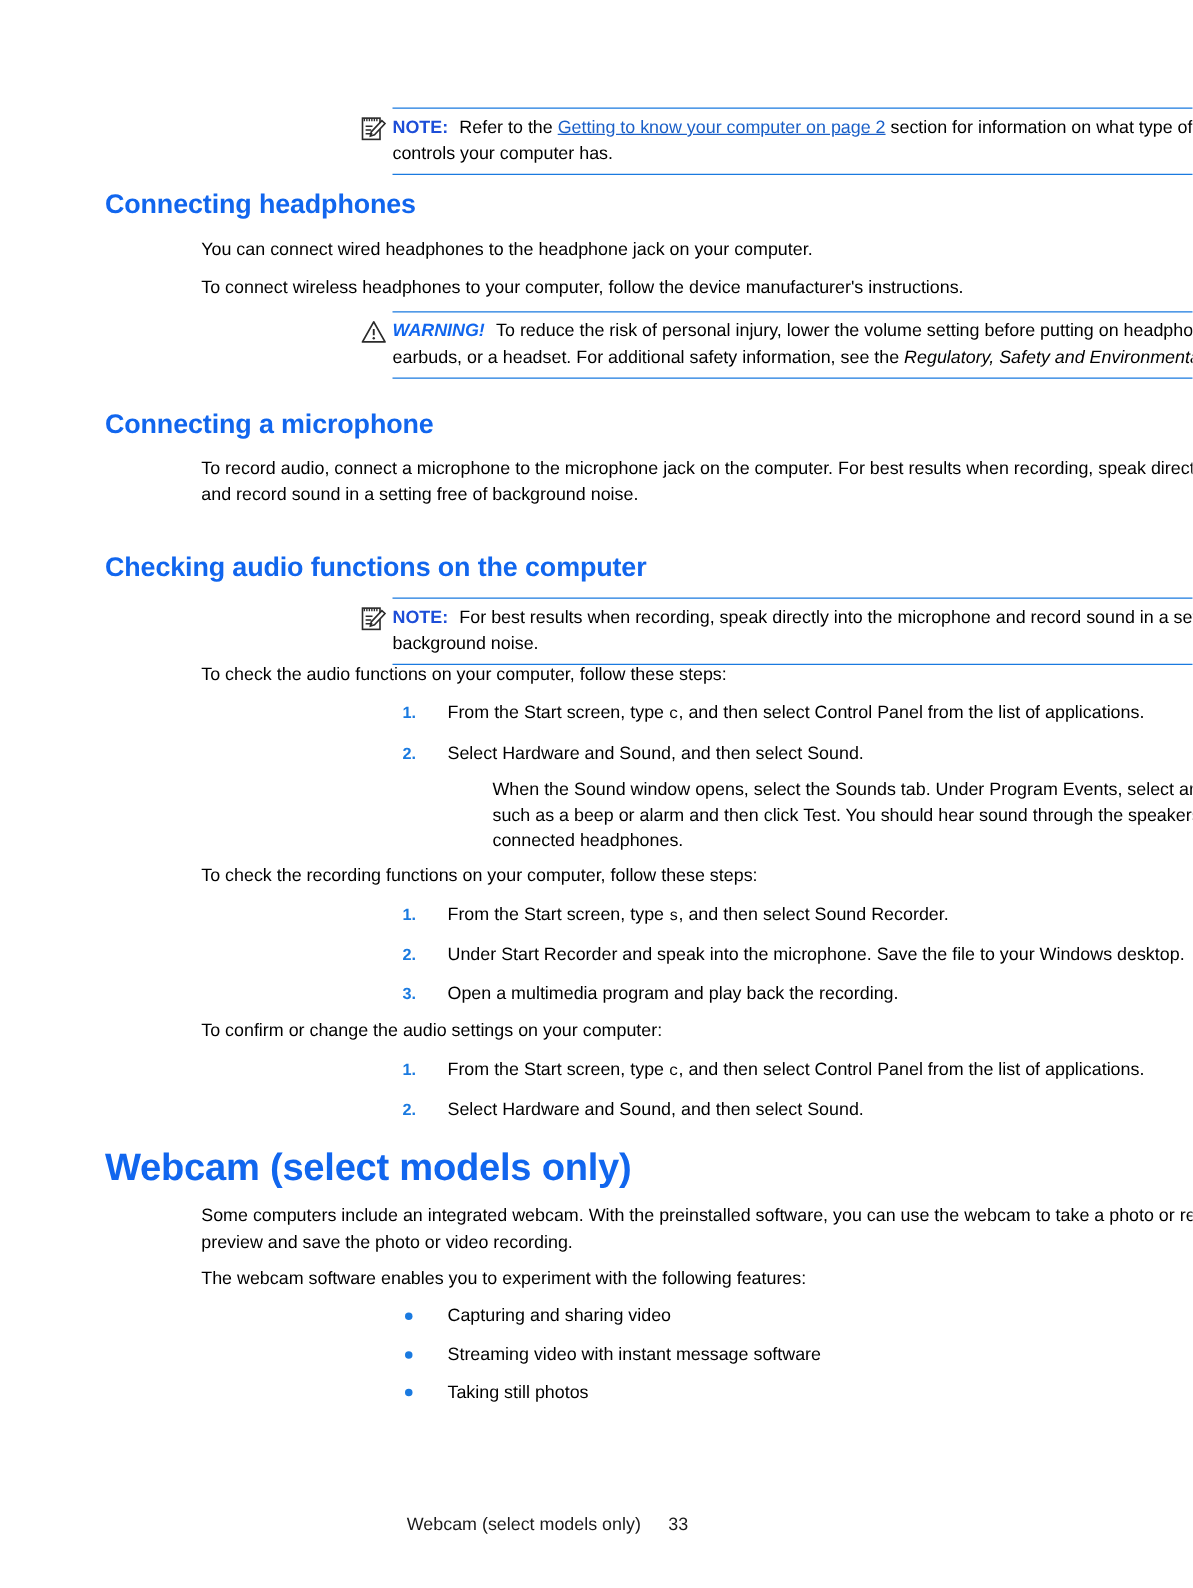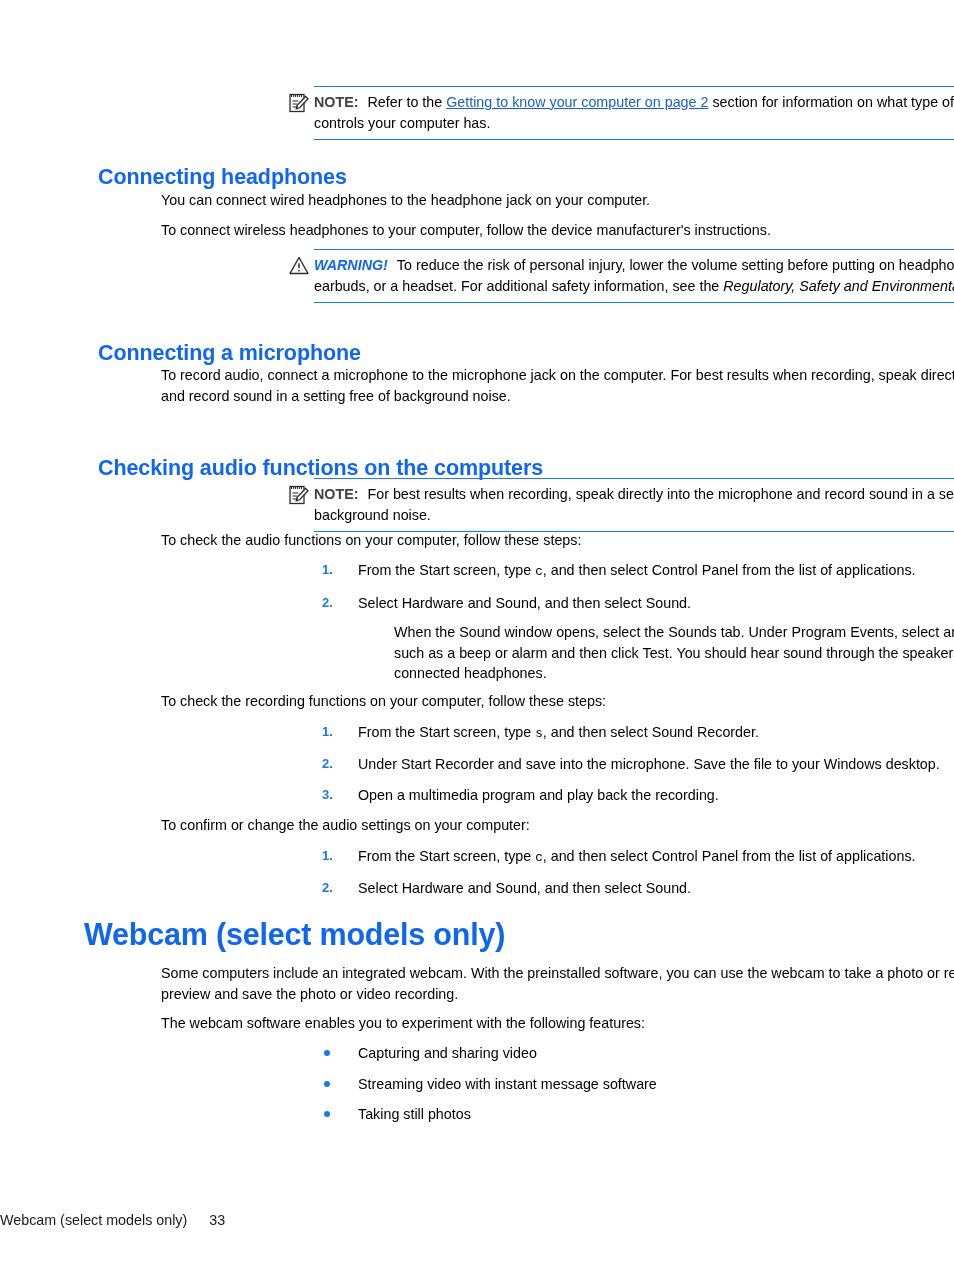--- a/index.html
+++ b/index.html
@@ -33,21 +33,21 @@
   .indent {
     margin-left: 161px;
     margin-right: 78px;
   }
 
   
   h2.section-head {
     color: #1166ee;
     font-size: 21.5px;
     font-weight: bold;
-    margin: 14px;
+    margin: 0;
     letter-spacing: -0.1px;
   }
   h1.chapter-head {
     color: #1166ee;
     font-size: 30.5px;
     font-weight: bold;
     margin: 0;
     letter-spacing: -0.2px;
   }
 
@@ -67,21 +67,21 @@
     top: 5px;
     width: 22px;
     height: 22px;
   }
   .admon .admon-body {
     font-size: 14.3px;
     line-height: 20.5px;
     text-indent: 0;
   }
   .admon-label {
-    color: #404040;
+    color: #1d4ed8;
     font-weight: bold;
   }
   .admon-label.warn {
     color: #1166ee;
     font-weight: bold;
     font-style: italic;
   }
   .gap { display: inline-block; width: 9px; }
 
   a.xref {
@@ -145,21 +145,21 @@
   }
   .b { font-weight: normal; }
   .i { font-style: italic; }
 
   
   .footer {
     position: absolute;
     left: 0;
     right: 78px;
     bottom: 42px;
-    text-align: left;
+    text-align: center;
     font-size: 14.3px;
     color: #1a1a1a;
   }
   .footer .fnum { margin-left: 22px; }
 </style>
 </head>
 <body>
 
 <div class="page">
 
@@ -194,21 +194,21 @@
     </span>
     <div class="admon-body">
       <span class="admon-label warn">WARNING!</span><span class="gap"></span><span>To reduce the risk of personal injury, lower the volume setting before putting on headphones, earbuds, or a headset. For additional safety information, see the </span><span class="i">Regulatory, Safety and Environmental Notices</span>
     </div>
   </div>
 
   <h2 class="section-head" style="position:absolute; left:84px; top:327px;text-align:right;">Connecting a microphone</h2>
 
   <p class="body-text indent" style="position:absolute; left:0; top:365px; width:954px;">To record audio, connect a microphone to the microphone jack on the computer. For best results when recording, speak directly into the microphone and record sound in a setting free of background noise.</p>
 
-  <h2 class="section-head" style="position:absolute; left:84px; top:442px;">Checking audio functions on the computers</h2>
+  <h2 class="section-head" style="position:absolute; left:84px; top:442px;">Checking audio functions on the computer</h2>
 
   <div class="admon" style="position:absolute; left:157px; top:478px; width:725px;">
     <span class="admon-icon">
       <svg width="22" height="22" viewBox="0 0 22 22">
         <rect x="2" y="2.5" width="14" height="17" fill="#ffffff" stroke="#2b2b2b" stroke-width="1.3"></rect>
         <path d="M3.5 2.5 L3.5 5 M5.5 2.5 L5.5 5 M7.5 2.5 L7.5 5 M9.5 2.5 L9.5 5 M11.5 2.5 L11.5 5 M13.5 2.5 L13.5 5" stroke="#2b2b2b" stroke-width="1.1"></path>
         <path d="M4.5 9 L10 9 M4.5 12 L9 12 M4.5 15 L11 15" stroke="#2b2b2b" stroke-width="1.1"></path>
         <path d="M9 13.5 L17.5 4.5 L20 6.8 L11.6 15.8 L8.3 16.8 Z" fill="#ffffff" stroke="#2b2b2b" stroke-width="1.3"></path>
         <path d="M8.3 16.8 L9.6 14.4" stroke="#2b2b2b" stroke-width="1.1"></path>
       </svg>
@@ -234,21 +234,21 @@
 
   <p class="body-text indent" style="position:absolute; left:0; top:691px; width:954px;">To check the recording functions on your computer, follow these steps:</p>
 
   <div class="step" style="position:absolute; left:161px; top:722px; width:715px;">
     <span class="num">1.</span>
     <span class="step-text"><span>From the Start screen, type </span><code class="mono">s</code><span>, and then select </span><span class="b">Sound Recorder</span><span>.</span></span>
   </div>
 
   <div class="step" style="position:absolute; left:161px; top:754px; width:715px;">
     <span class="num">2.</span>
-    <span class="step-text"><span>Under </span><span class="b">Start Recorder</span><span> and save into the microphone. Save the file to your Windows desktop.</span></span>
+    <span class="step-text"><span>Under </span><span class="b">Start Recorder</span><span> and speak into the microphone. Save the file to your Windows desktop.</span></span>
   </div>
 
   <div class="step" style="position:absolute; left:161px; top:785px; width:715px;">
     <span class="num">3.</span>
     <span class="step-text"><span>Open a multimedia program and play back the recording.</span></span>
   </div>
 
   <p class="body-text indent" style="position:absolute; left:0; top:815px; width:954px;">To confirm or change the audio settings on your computer:</p>
 
   <div class="step" style="position:absolute; left:161px; top:846px; width:715px;">

